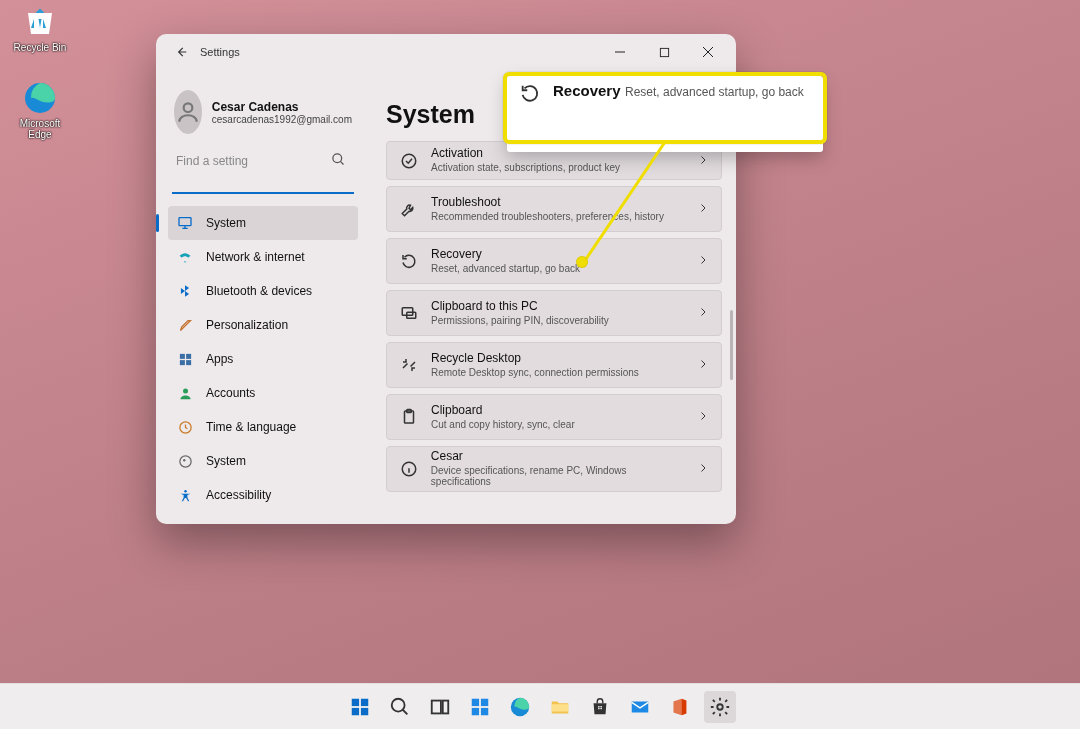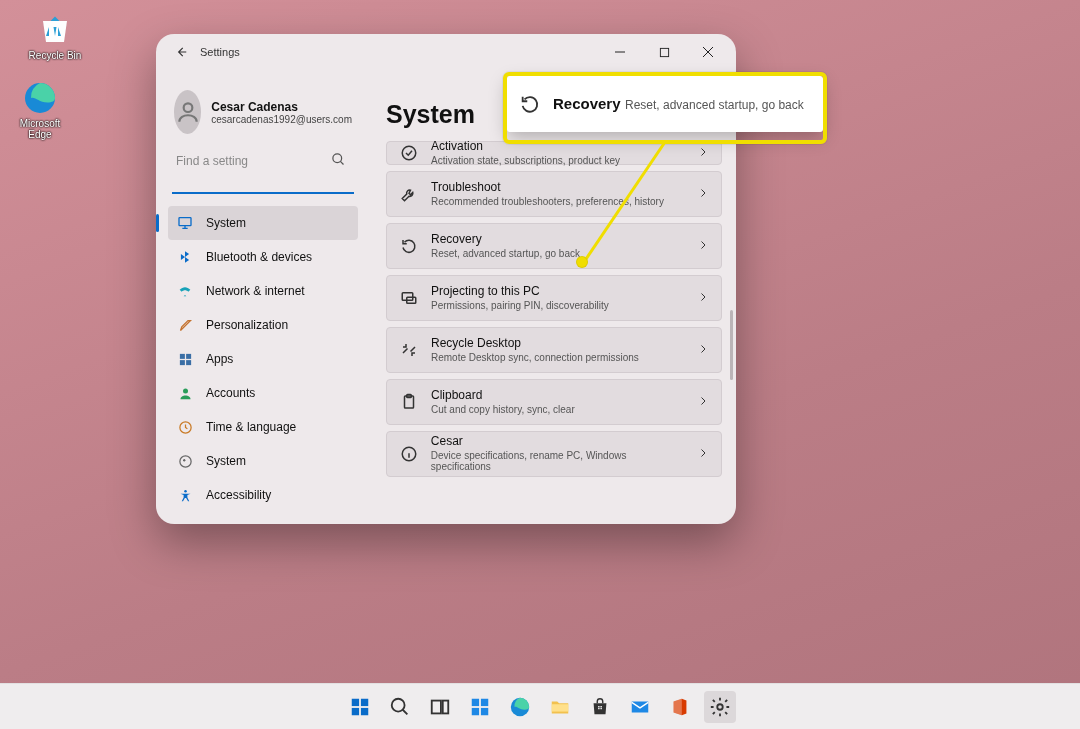--- a/index.html
+++ b/index.html
@@ -3,21 +3,21 @@
 <meta charset="utf-8">
 <style>
   * { box-sizing: border-box; margin: 0; padding: 0; font-family: "Segoe UI", Arial, sans-serif; }
   html,body { width:1080px; height:729px; overflow:hidden; }
   body { background: linear-gradient(160deg,#d39099 0%,#bb7d86 60%, #b0747d 100%); position:relative; }
   
   .desk-icon { position:absolute; width:60px; text-align:center; color:#fff; font-size:10px; text-shadow:0 0 2px #000,0 0 2px #000; }
   .desk-icon svg { width:36px; height:36px; display:block; margin:0 auto 2px; }
   .desk-icon span { display:block; line-height:11px; }
   
-  .window { position:absolute; left:156px; top:34px; width:580px; height:490px; background:#eee9eb; border-radius:18px; box-shadow: 0 18px 45px rgba(0,0,0,.35); }
+  .window { position:absolute; left:156px; top:34px; width:580px; height:490px; background:#eee9eb; border-radius:10px; box-shadow: 0 18px 45px rgba(0,0,0,.35); }
   .titlebar { height:36px; display:flex; align-items:center; padding:0 6px 0 14px; font-size:11px; color:#333; }
   .tb-back { width:22px; height:22px; display:flex; align-items:center; justify-content:center; margin-right:8px; cursor:default;}
   .tb-title { flex:1; }
   .tb-btn { width:44px; height:30px; display:flex; align-items:center; justify-content:center; }
   .tb-btn svg { stroke:#222; }
   .window-body { position:absolute; top:46px; bottom:10px; left:0; right:0; display:flex; }
   .sidebar { width:210px; padding:0 8px 0 12px; overflow:hidden;}
   .user-row { display:flex; align-items:center; gap:10px; padding:4px 6px 14px 6px; margin-top:6px;}
   .avatar { width:44px; height:44px; border-radius:50%; background:#c9c3c6; display:flex; align-items:center; justify-content:center; color:#777;}
   .user-info .uname { font-size:12px; font-weight:600; color:#111;}
@@ -28,45 +28,45 @@
   .search-row svg { position:absolute; right:12px; top:4px; stroke:#555;}
   .nav-list { margin-top:6px; position:relative;}
   .nav-item { position:relative; display:flex; align-items:center; height:34px; padding:0 8px; border-radius:4px; font-size:12px; color:#111; cursor:default;}
   .nav-item.active { background:#dad4d7;}
   .nav-item.active::before { content:""; position:absolute; left:-12px; top:8px; width:3px; height:18px; background:#0a6cc9; border-radius:2px;}
   .nav-item .ic { width:18px; height:18px; margin-right:12px; display:flex; align-items:center; justify-content:center;}
   .main { flex:1; padding:0 14px 0 20px; position:relative; overflow:hidden;}
   .main-title { font-size:25px; font-weight:600; color:#111; margin:20px 0 12px 0;}
   .cards { display:flex; flex-direction:column; gap:6px; position:relative;}
   .card { background:#e2dcdf; border:1px solid #d3ccd0; border-radius:4px; height:46px; padding:6px 34px 6px 12px; position:relative; display:flex; align-items:center; cursor:default;}
-  .card.cut { height:24px; }
+  .card.cut { height:39px; }
   .card .cic { width:20px; height:20px; margin-right:12px; display:flex; align-items:center; justify-content:center; color:#333;}
   .card .ct { display:flex; flex-direction:column; line-height:1.15;}
   .card .ct .ctt { font-size:12px; color:#111;}
   .card .ct .cts { font-size:10px; color:#555; margin-top:1px;}
   .card .chev { position:absolute; right:12px; top:50%; transform:translateY(-50%);}
   .scroll-hint { position:absolute; right:3px; top:230px; width:3px; height:70px; background:#bbb4b7; border-radius:2px;}
   
-  .callout { position:absolute; left:507px; top:76px; width:316px; height:56px; background:#fff; border-radius:3px; display:flex; align-items:center; padding:6px 12px; box-shadow:0 6px 18px rgba(0,0,0,.25);}
+  .callout { position:absolute; left:507px; top:76px; width:316px; height:76px; background:#fff; border-radius:3px; display:flex; align-items:flex-start; padding:6px 12px; box-shadow:0 6px 18px rgba(0,0,0,.25);}
   .callout-ring { position:absolute; left:503px; top:72px; width:324px; height:72px; border:4px solid #f0de00; border-radius:6px; pointer-events:none; box-shadow:0 0 0 1px rgba(0,0,0,.05);}
   .callout .cic { width:22px; height:22px; margin-right:12px; color:#333;}
   .callout .ct .ctt { font-size:15px; font-weight:600; color:#111;}
   .callout .ct .cts { font-size:12px; color:#555; margin-top:2px;}
   .leader { position:absolute; pointer-events:none; }
   .dot { position:absolute; width:12px; height:12px; border-radius:50%; background:#f0de00; border:1px solid rgba(0,0,0,.08);}
   
   .taskbar { position:absolute; left:0; right:0; bottom:0; height:46px; background:#efedee; border-top:1px solid rgba(0,0,0,.05); display:flex; align-items:center; justify-content:center; gap:8px;}
   .task-btn { width:32px; height:32px; border-radius:4px; display:flex; align-items:center; justify-content:center; }
   .task-btn.active { background:#dcd8da;}
   .task-btn svg { width:22px; height:22px;}
 </style>
 </head>
 <body>
 
-<div class="desk-icon" style="left:10px; top:12px;margin-left:15px;">
+<div class="desk-icon" style="left:10px; top:4px;">
   <svg viewBox="0 0 24 24">
       <path fill="#fefefe" d="M4 6h16l-2 14H6z"></path>
       <path fill="#2a9fd6" d="M12 3l3 3H9z M8 10l-2 6h2zM14 10l2 6h-2zM11 10h2l-1 6z"></path>
     </svg>
   <span>Recycle Bin</span>
 </div>
 <div class="desk-icon" style="left:10px; top:80px;">
   <svg viewBox="0 0 24 24">
       <circle cx="12" cy="12" r="10" fill="#198ad6"></circle>
       <path fill="#4ad2a8" d="M12 2a10 10 0 0 1 10 10c0 2-2 3-5 3-6 0-8-4-11-3A10 10 0 0 1 12 2z"></path>
@@ -103,21 +103,21 @@
     <div class="sidebar">
       <div class="user-row">
         <div class="avatar">
           <svg width="26" height="26" viewBox="0 0 24 24" fill="none" stroke="#777" stroke-width="2">
               <circle cx="12" cy="8" r="4"></circle>
               <path d="M4 21c0-4 4-6 8-6s8 2 8 6"></path>
             </svg>
         </div>
         <div class="user-info">
           <div class="uname">Cesar Cadenas</div>
-          <div class="uemail">cesarcadenas1992@users.com</div>
+          <div class="uemail">cesarcadenas1992@gmail.com</div>
         </div>
       </div>
       <div class="search-row">
         <input type="text" placeholder="Find a setting" style="">
         <svg width="15" height="15" viewBox="0 0 24 24" fill="none" stroke-width="2">
             <circle cx="10" cy="10" r="7"></circle>
             <path d="M15 15l5 5"></path>
           </svg>
       </div>
       <div class="nav-list">
@@ -125,33 +125,33 @@
           <span class="ic">
               <svg width="16" height="16" viewBox="0 0 24 24" fill="none" stroke="#0a6cc9" stroke-width="2">
                 <rect x="3" y="4" width="18" height="12" rx="1"></rect>
                 <path d="M8 20h8M12 16v4"></path>
               </svg>
             </span>
           <span>System</span>
         </div>
         <div class="nav-item">
           <span class="ic">
+              <svg width="16" height="16" viewBox="0 0 24 24" fill="#17a2b8">
+                <path d="M12 18l-2 2h4zM4 10c5-5 11-5 16 0l-3 3c-3-3-7-3-10 0z"></path>
+              </svg>
+            </span>
+          <span>Network &amp; internet</span>
+        </div>
+        <div class="nav-item">
+          <span class="ic">
               <svg width="14" height="14" viewBox="0 0 24 24" fill="#0a6cc9">
                 <path d="M12 2v20l7-5-7-5 7-5-7-5zM5 7l7 5-7 5"></path>
               </svg>
             </span>
           <span>Bluetooth &amp; devices</span>
-        </div>
-        <div class="nav-item">
-          <span class="ic">
-              <svg width="16" height="16" viewBox="0 0 24 24" fill="#17a2b8">
-                <path d="M12 18l-2 2h4zM4 10c5-5 11-5 16 0l-3 3c-3-3-7-3-10 0z"></path>
-              </svg>
-            </span>
-          <span>Network &amp; internet</span>
         </div>
         <div class="nav-item">
           <span class="ic">
               <svg width="15" height="15" viewBox="0 0 24 24" fill="none" stroke="#c4722e" stroke-width="2">
                 <path d="M4 20l6-6 10-10-4-0-10 10-2 6z"></path>
               </svg>
             </span>
           <span>Personalization</span>
         </div>
         <div class="nav-item">
@@ -253,21 +253,21 @@
               </svg></span>
         </div>
         <div class="card">
           <span class="cic">
               <svg width="18" height="18" viewBox="0 0 24 24" fill="none" stroke="#333" stroke-width="2">
                 <rect x="3" y="5" width="14" height="10" rx="1"></rect>
                 <rect x="9" y="11" width="12" height="8" rx="1"></rect>
               </svg>
             </span>
           <span class="ct">
-              <span class="ctt">Projecting to this PC</span>
+              <span class="ctt">Clipboard to this PC</span>
               <span class="cts">Permissions, pairing PIN, discoverability</span>
             </span>
           <span class="chev"><svg width="12" height="12" viewBox="0 0 24 24" fill="none" stroke="#333" stroke-width="2">
                 <path d="M9 5l7 7-7 7"></path>
               </svg></span>
         </div>
         <div class="card">
           <span class="cic">
               <svg width="18" height="18" viewBox="0 0 24 24" fill="none" stroke="#333" stroke-width="2">
                 <path d="M4 16l6-6M20 8l-6 6M4 8l4 0 0-4M20 16l-4 0 0 4"></path>

